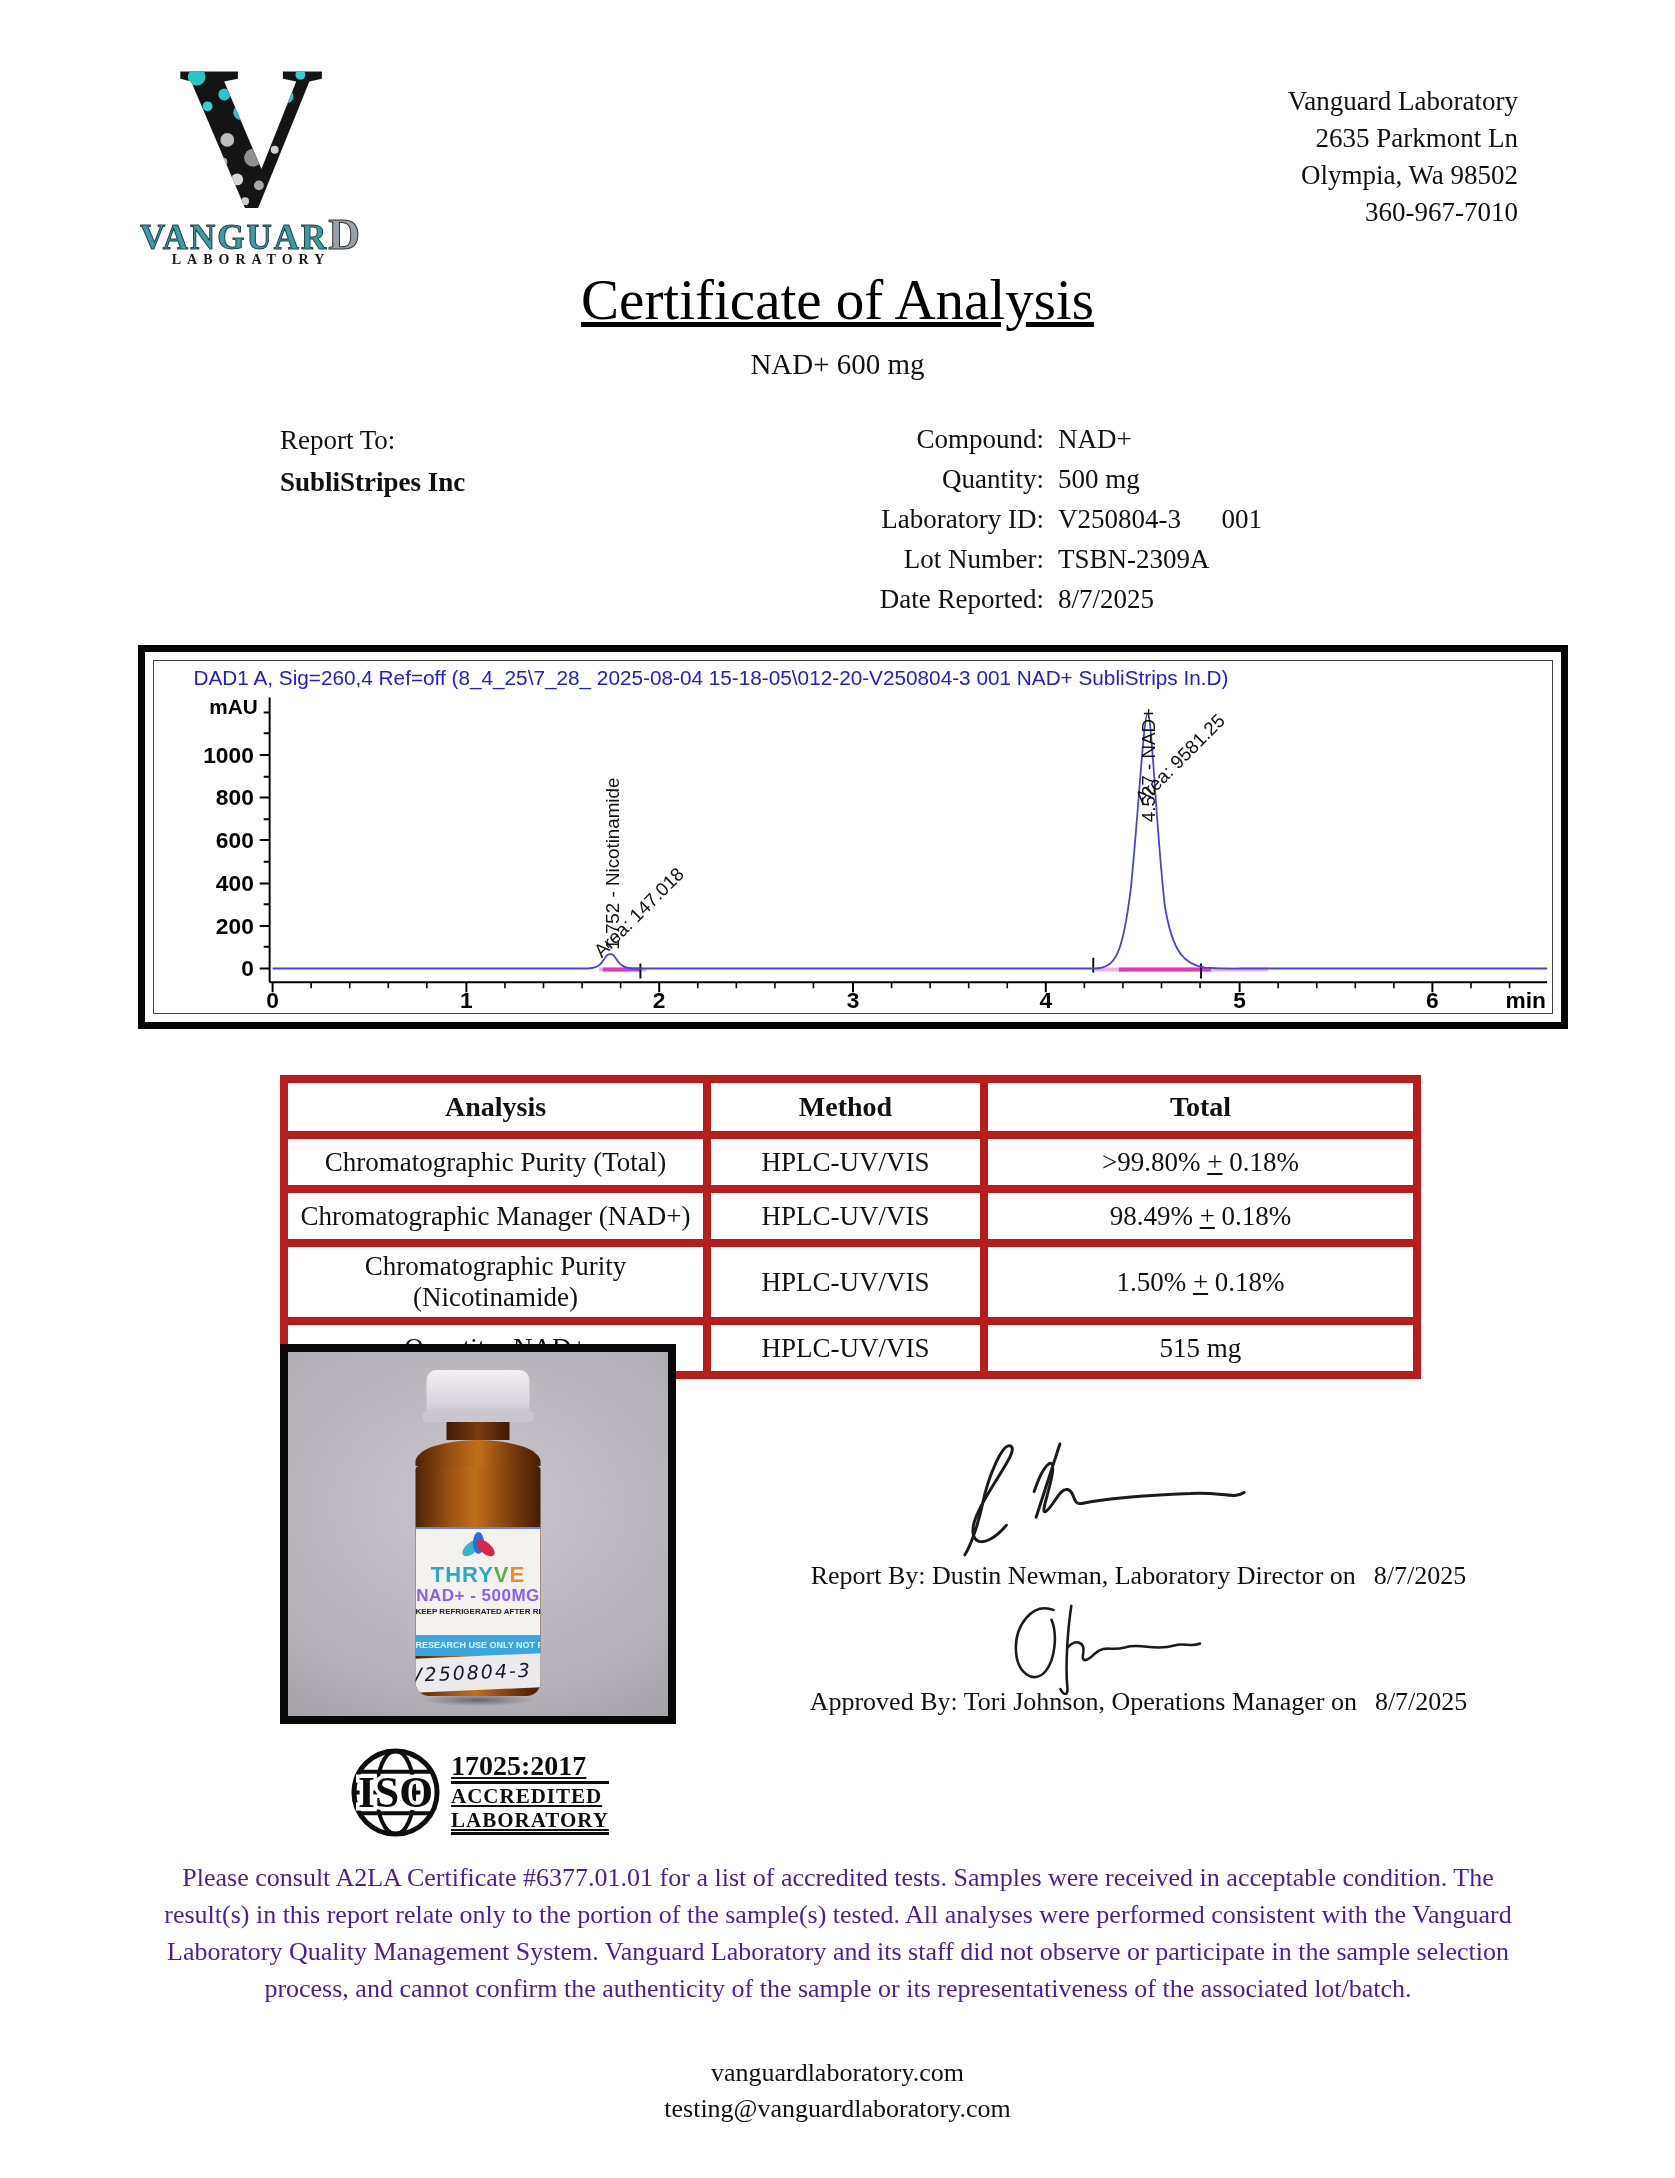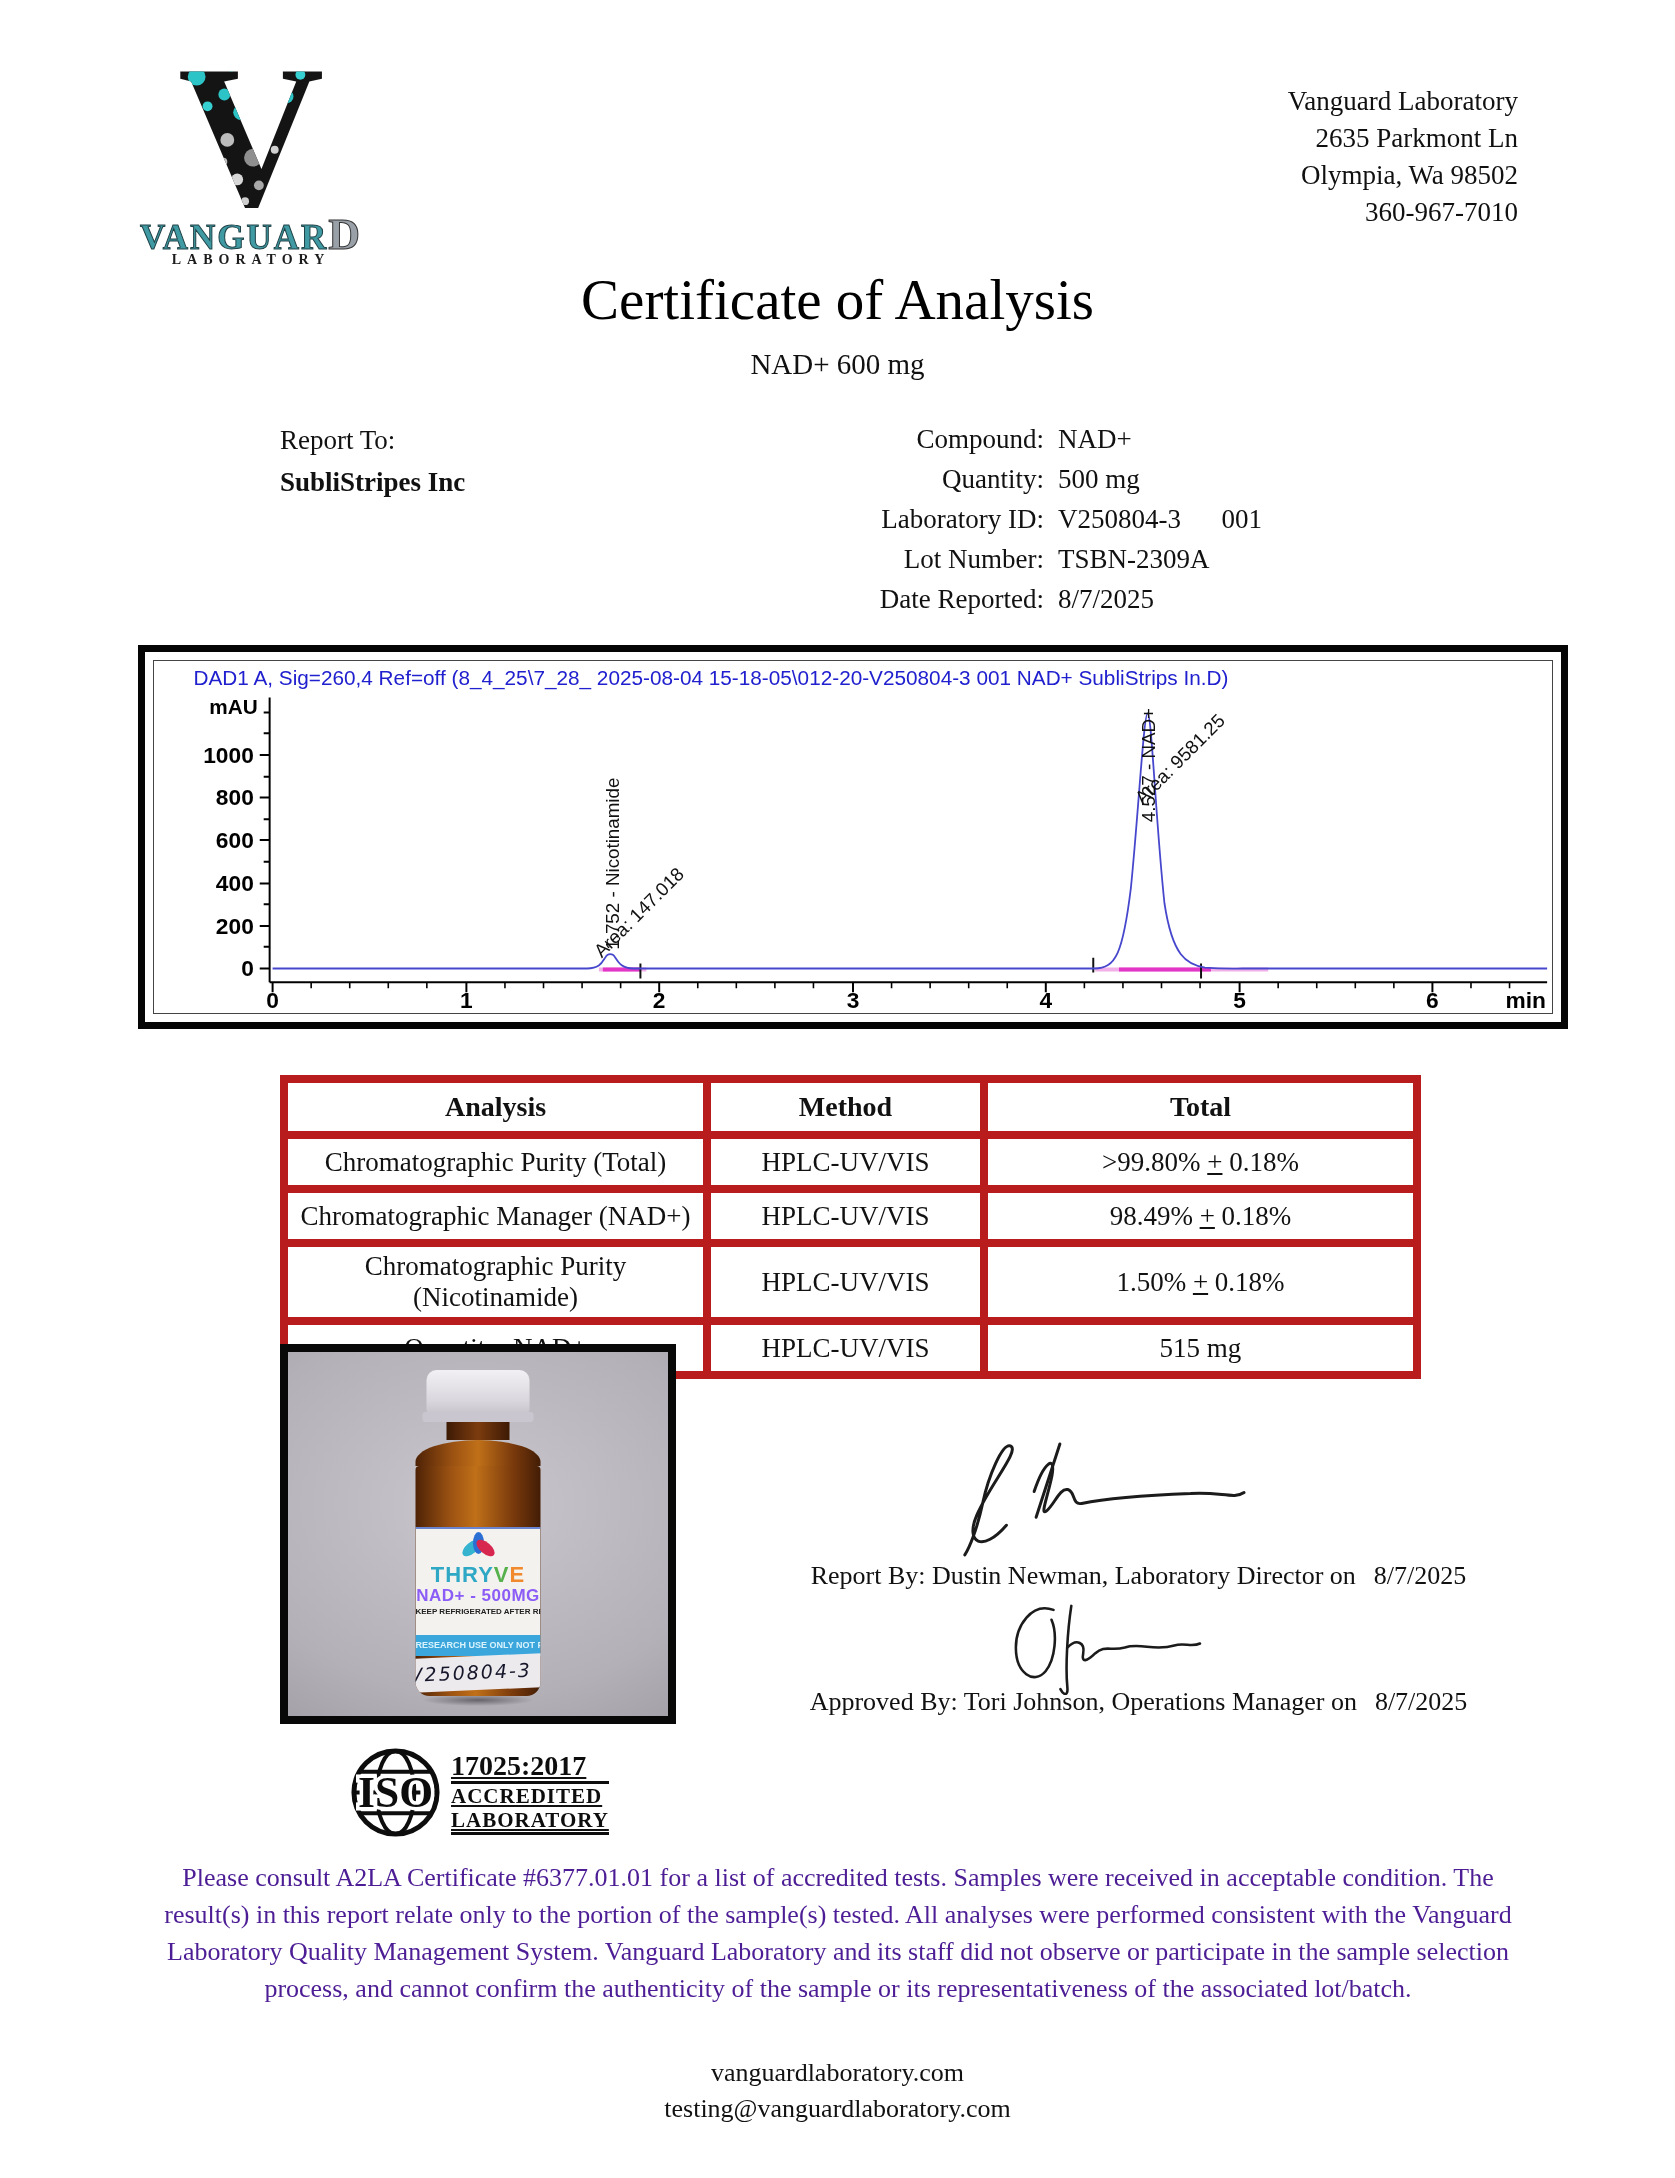--- a/index.html
+++ b/index.html
@@ -10,21 +10,21 @@
   
   .logo-wrap{left:127px;top:55px;width:248px;}
   .logo-v{display:block;margin:0 auto;}
   .logo-wordmark{width:248px;text-align:center;font-weight:bold;letter-spacing:2px;margin-top:-6px;}
   .wm-main{font-size:35px;color:#3f9aa3;-webkit-text-stroke:1px #1d3f44;}
   .wm-d{font-size:44px;color:#9aa0a8;-webkit-text-stroke:1px #333;}
   .logo-sub{width:248px;text-align:center;font-size:14px;letter-spacing:6px;color:#1c1c1c;margin-top:-8px;font-weight:bold;}
 
   .addr{right:157px;top:83px;text-align:right;font-size:27px;line-height:37px;color:#101010;}
 
-  .doc-title{left:0;top:267px;width:1675px;text-align:center;font-size:57px;color:#000;}
+  .doc-title{left:0;top:267px;width:1675px;text-align:center;font-size:57px;color:#000;text-decoration:underline;}
   .doc-subtitle{left:0;top:348px;width:1675px;text-align:center;font-size:29px;}
 
   
   .info-left{left:280px;top:419px;font-size:27px;line-height:42px;}
   .info-left .bold{font-weight:bold;}
   .info-right{left:594px;top:419px;font-size:27px;}
   .info-row{display:flex;line-height:40px;}
   .info-row .lbl{width:450px;text-align:right;}
   .info-row .val{margin-left:14px;white-space:pre;}
 

